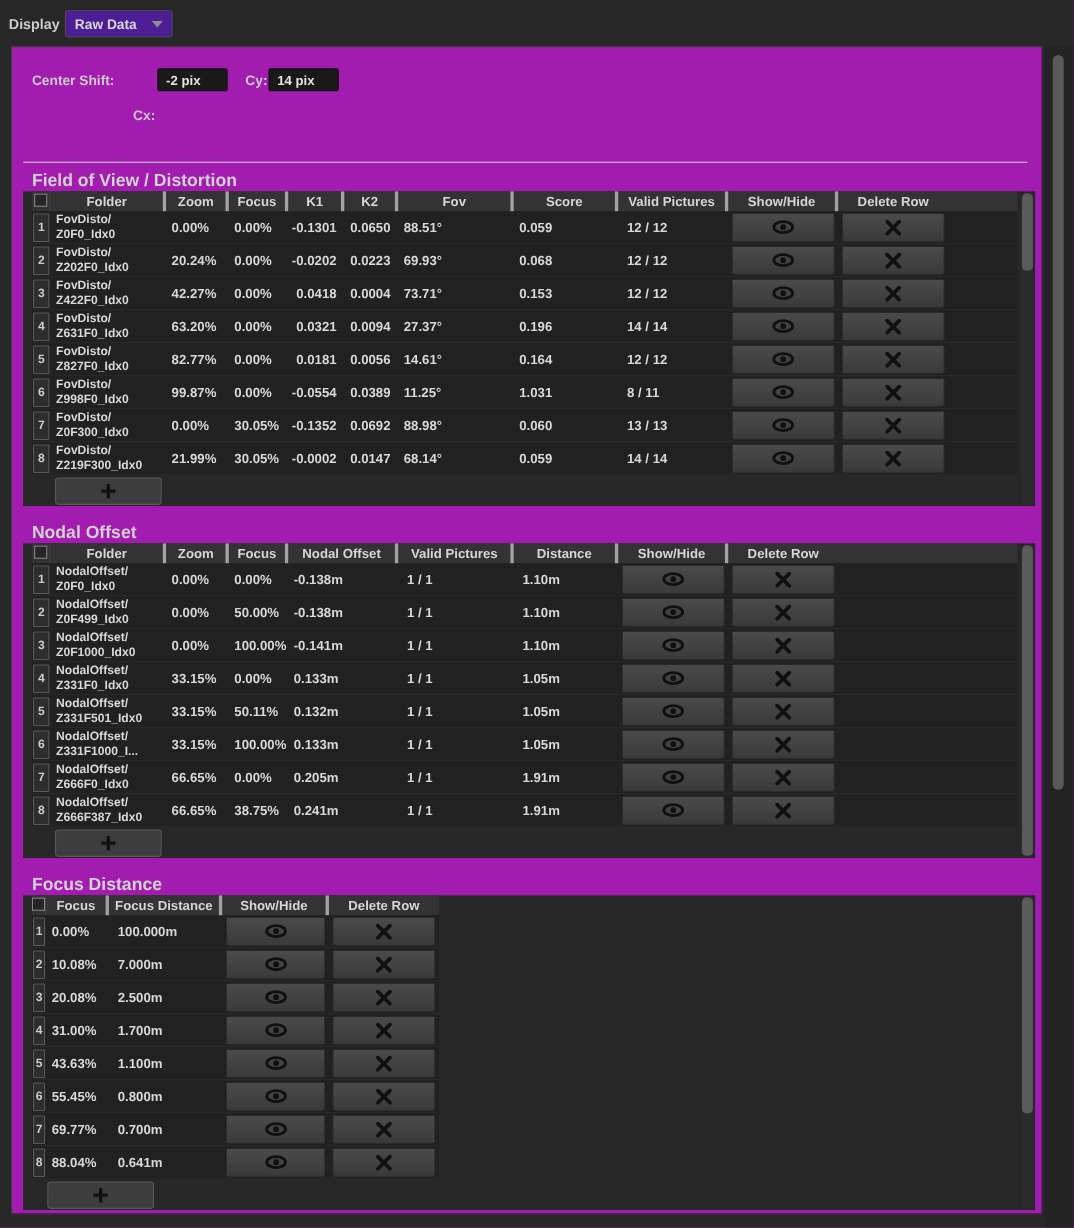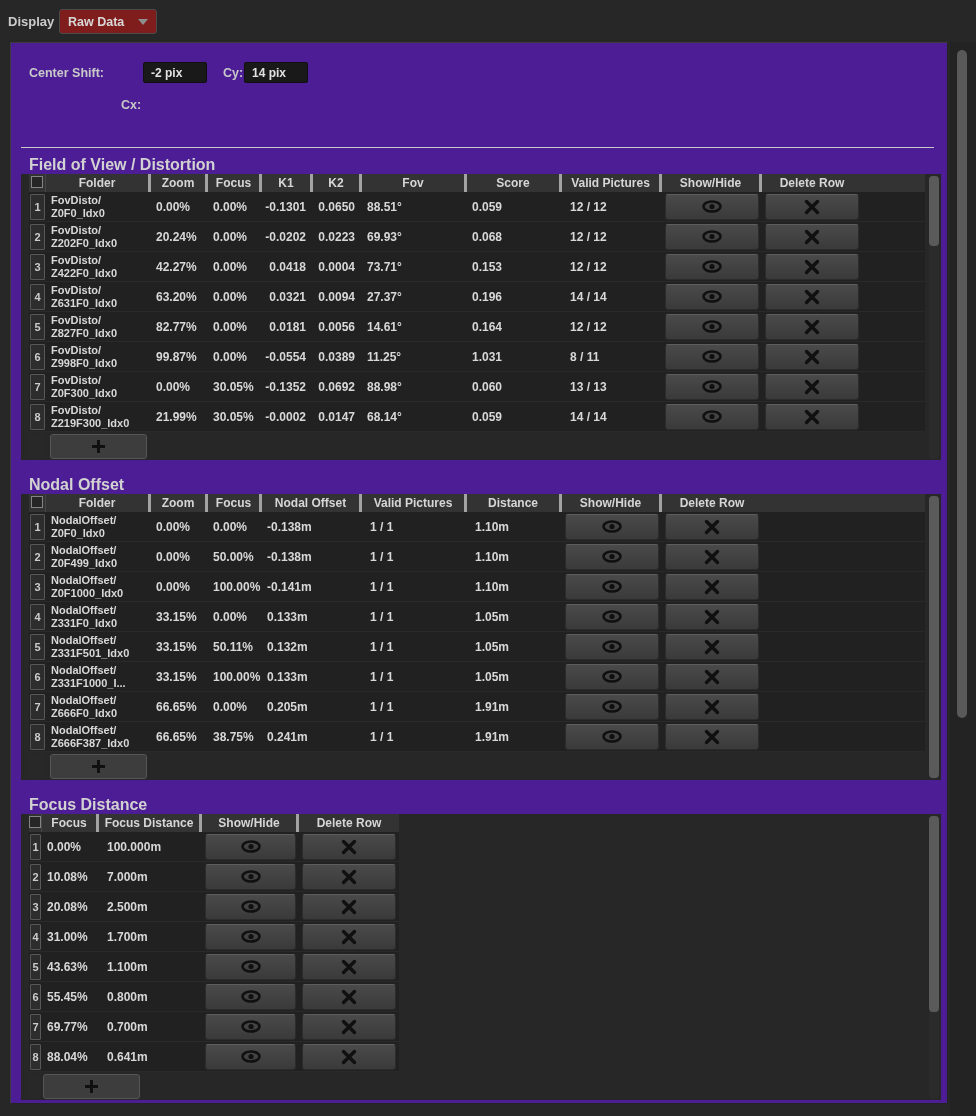--- a/index.html
+++ b/index.html
@@ -7,29 +7,29 @@
     width:976px;height:1116px;position:relative;overflow:hidden;
     background:#272727;
     font-family:"Liberation Sans",sans-serif;
     -webkit-font-smoothing:antialiased;
   }
   
   .topbar{position:absolute;left:0;top:0;width:976px;height:42px;background:#272727;}
   .topbar-label{position:absolute;left:8px;top:14px;font-size:13px;font-weight:700;color:#cccccc;}
   .dropdown{
     position:absolute;left:59px;top:9px;width:98px;height:25px;box-sizing:border-box;
-    background:#7f1d1d;border:1px solid #4a4a4a;border-radius:3px;
+    background:#4c1d95;border:1px solid #4a4a4a;border-radius:3px;
     display:flex;align-items:center;padding:0 8px;cursor:pointer;
   }
   .dropdown-value{font-size:12.5px;font-weight:700;color:#d8d8d8;flex:1;}
   .chev{width:0;height:0;border-left:5px solid transparent;border-right:5px solid transparent;border-top:6px solid #8f8f8f;}
   
   .panel{
     position:absolute;left:10px;top:42px;width:938px;height:1062px;box-sizing:border-box;
-    background:#4c1d95;border:1px solid #3c3c3c;border-right-color:#242424;border-bottom-color:#242424;
+    background:#a21caf;border:1px solid #3c3c3c;border-right-color:#242424;border-bottom-color:#242424;
   }
   
   .inforow{position:absolute;height:22px;line-height:22px;font-size:12.5px;font-weight:700;color:#c9c9c9;white-space:nowrap;}
   .inforow .lab{position:absolute;top:0;}
   .field{
     position:absolute;top:0;height:21px;box-sizing:border-box;background:#191919;
     border:1px solid #101010;border-radius:2px;color:#e2e2e2;font-size:12px;font-weight:700;
     font-family:"Liberation Sans",sans-serif;padding:0 0 0 7px;outline:none;
   }
   .sep{position:absolute;left:10px;top:104px;width:913px;height:1px;background:#c9c9c9;}

